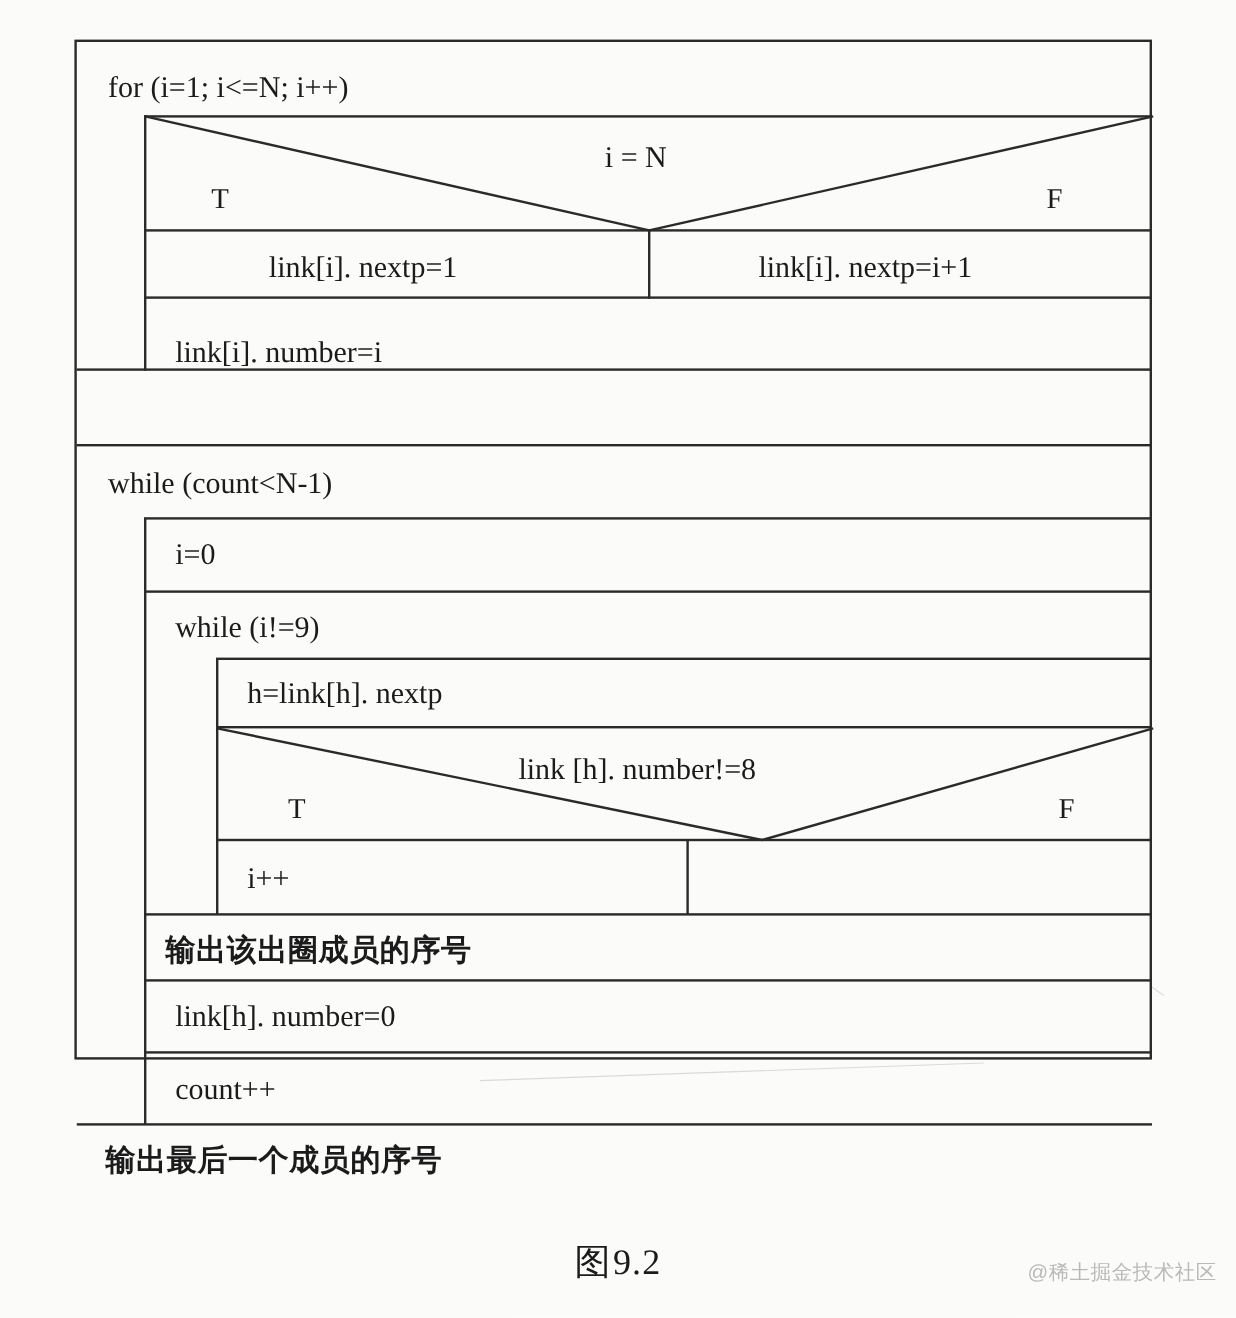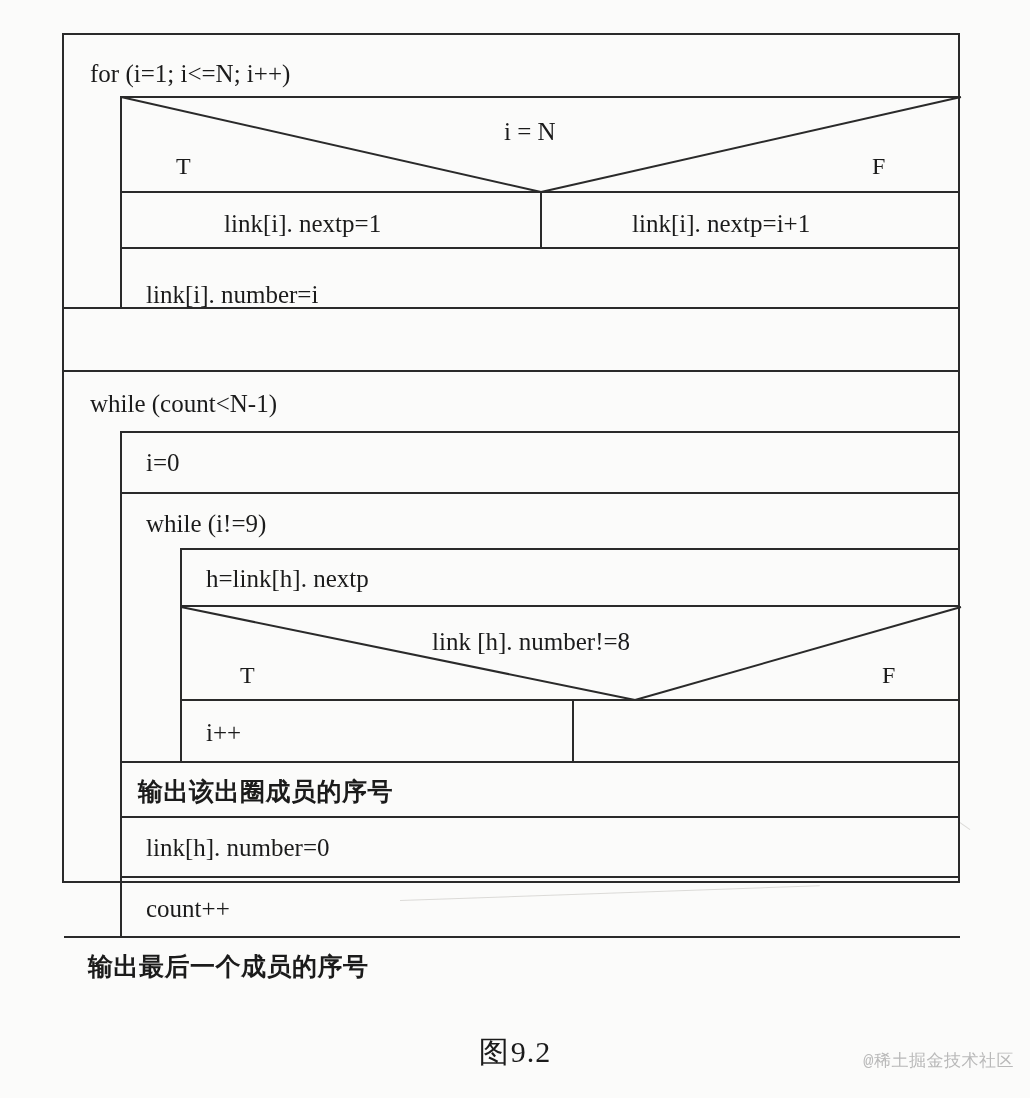--- a/index.html
+++ b/index.html
@@ -86,21 +86,21 @@
     font-family: "DejaVu Sans", "Liberation Sans", sans-serif;
   }
   #caption .num { font-family: "Liberation Serif", serif; letter-spacing: 1px; }
 
   #watermark {
     position: absolute;
     right: 16px;
     top: 1049px;
     font-size: 17px;
     color: #b9b9b9;
-    font-family: Liberation Mono, monospace;
+    font-family: Liberation Sans, sans-serif;
     letter-spacing: .5px;
     white-space: nowrap;
   }
 </style>
 </head>
 <body>
 
 <div id="paper">
 
   <div class="speck" style="left:100px;top:272px;width:5px;height:5px;border-radius:50%;"></div>

